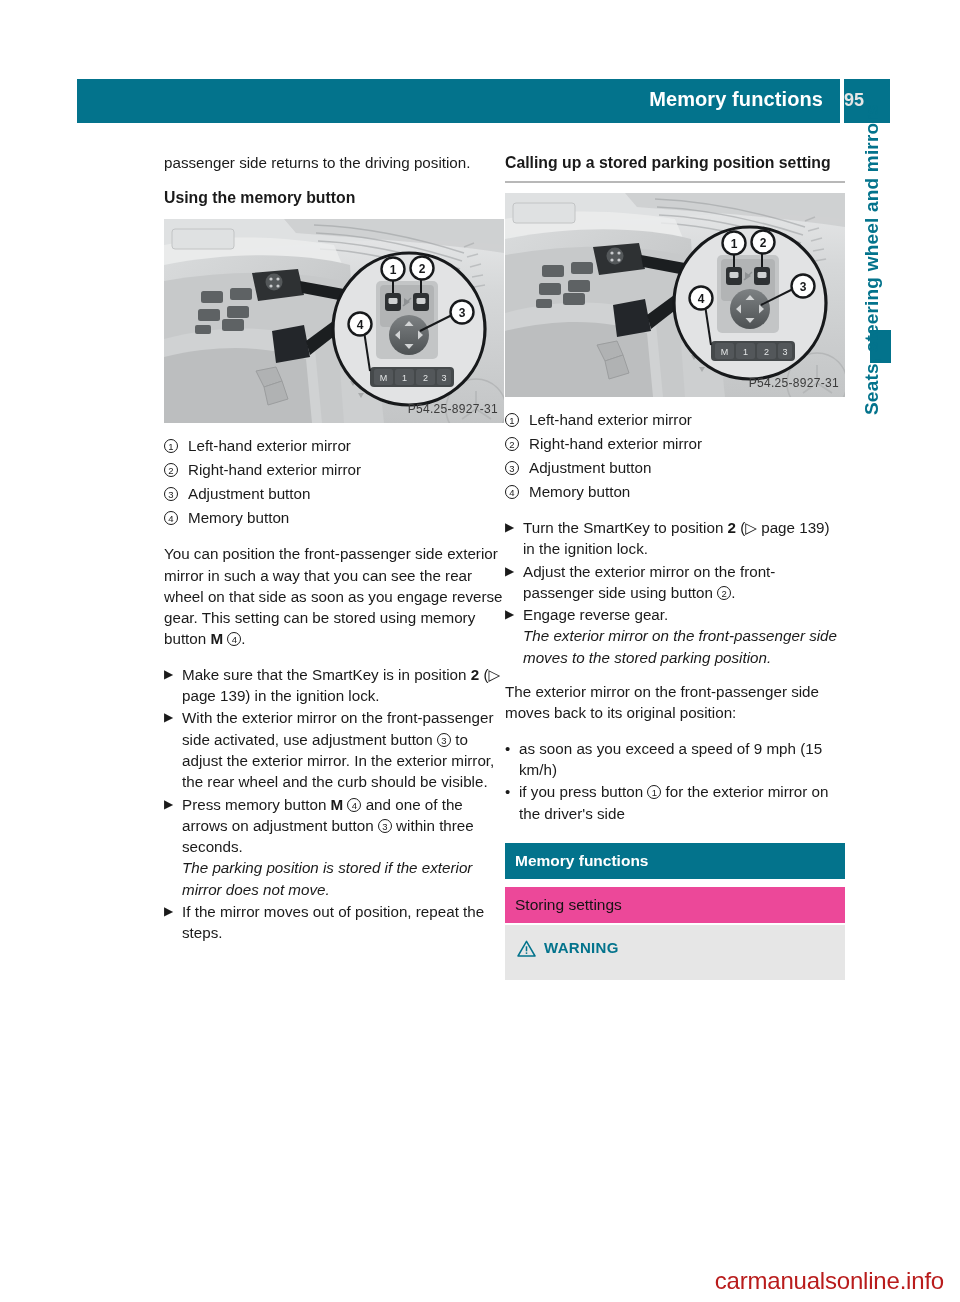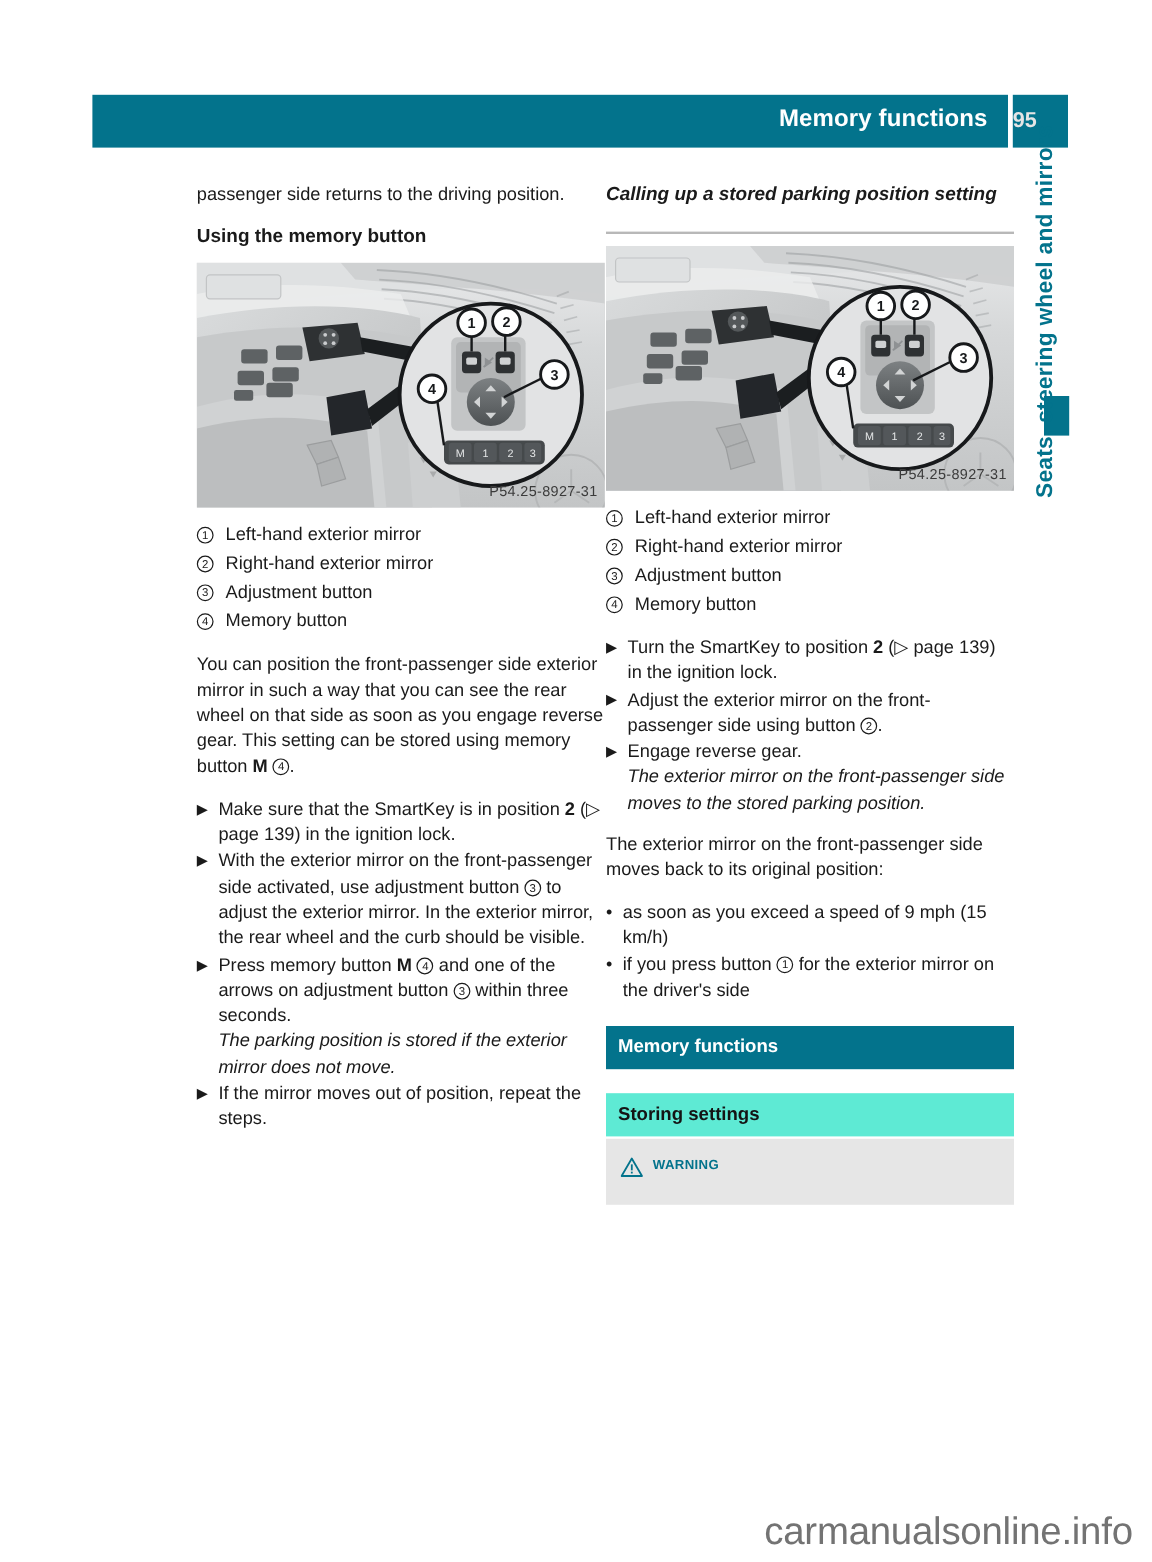--- a/index.html
+++ b/index.html
@@ -99,24 +99,23 @@
     margin-bottom: 14px;
   }
 
   h3.subhead {
     margin: 0 0 11px 0;
     font-size: 15.8px;
     font-weight: bold;
     line-height: 21px;
   }
   h3.subhead.with-rule {
-    padding-bottom: 20px;
+    padding-bottom: 8px;
     border-bottom: 2px solid #b8b8b8;
     margin-bottom: 10px;
-    font-style: italic;
   }
 
   
   .figure {
     position: relative;
     width: 340px;
     height: 204px;
     margin-bottom: 11px;
     overflow: hidden;
     background: #cfd1d2;
@@ -200,59 +199,59 @@
   .panel { margin-top: 19px; width: 340px; }
   .panel-title {
     background: #03738c;
     color: #ffffff;
     font-size: 15.5px;
     font-weight: bold;
     padding: 7px 10px 8px 10px;
     box-sizing: border-box;
   }
   .panel-sub {
-    background: #5eead4;
+    background: #ec4899;
     color: #141414;
     font-size: 15.5px;
-    font-weight: bold;
+    font-weight: normal;
     padding: 7px 10px 8px 10px;
     box-sizing: border-box;
-    margin-top: 20px;
+    margin-top: 8px;
   }
   .warning-box {
     background: #e6e6e6;
     padding: 12px 12px 14px 12px;
     box-sizing: border-box;
     margin-top: 2px;
   }
   .warning-head {
     display: flex;
     align-items: center;
     margin-bottom: 7px;
   }
   .warning-icon { margin-right: 8px; display: block; }
   .warning-word {
     color: #03738c;
-    font-size: 11px;
+    font-size: 15px;
     font-weight: bold;
     letter-spacing: 0.3px;
   }
   .warning-body {
     font-size: 15.2px;
     line-height: 21.3px;
     color: #1a1a1a;
   }
 
   
   .watermark {
     position: absolute;
     right: 16px;
     bottom: 7px;
-    color: #737373;
-    font-size: 32px;
+    color: #b91c1c;
+    font-size: 24px;
     letter-spacing: -0.2px;
     font-family: "Liberation Sans", sans-serif;
   }
 </style>
 </head>
 <body>
 
 <div class="header-bar">
   <div class="header-main">
     <span class="header-title">Memory functions</span>

